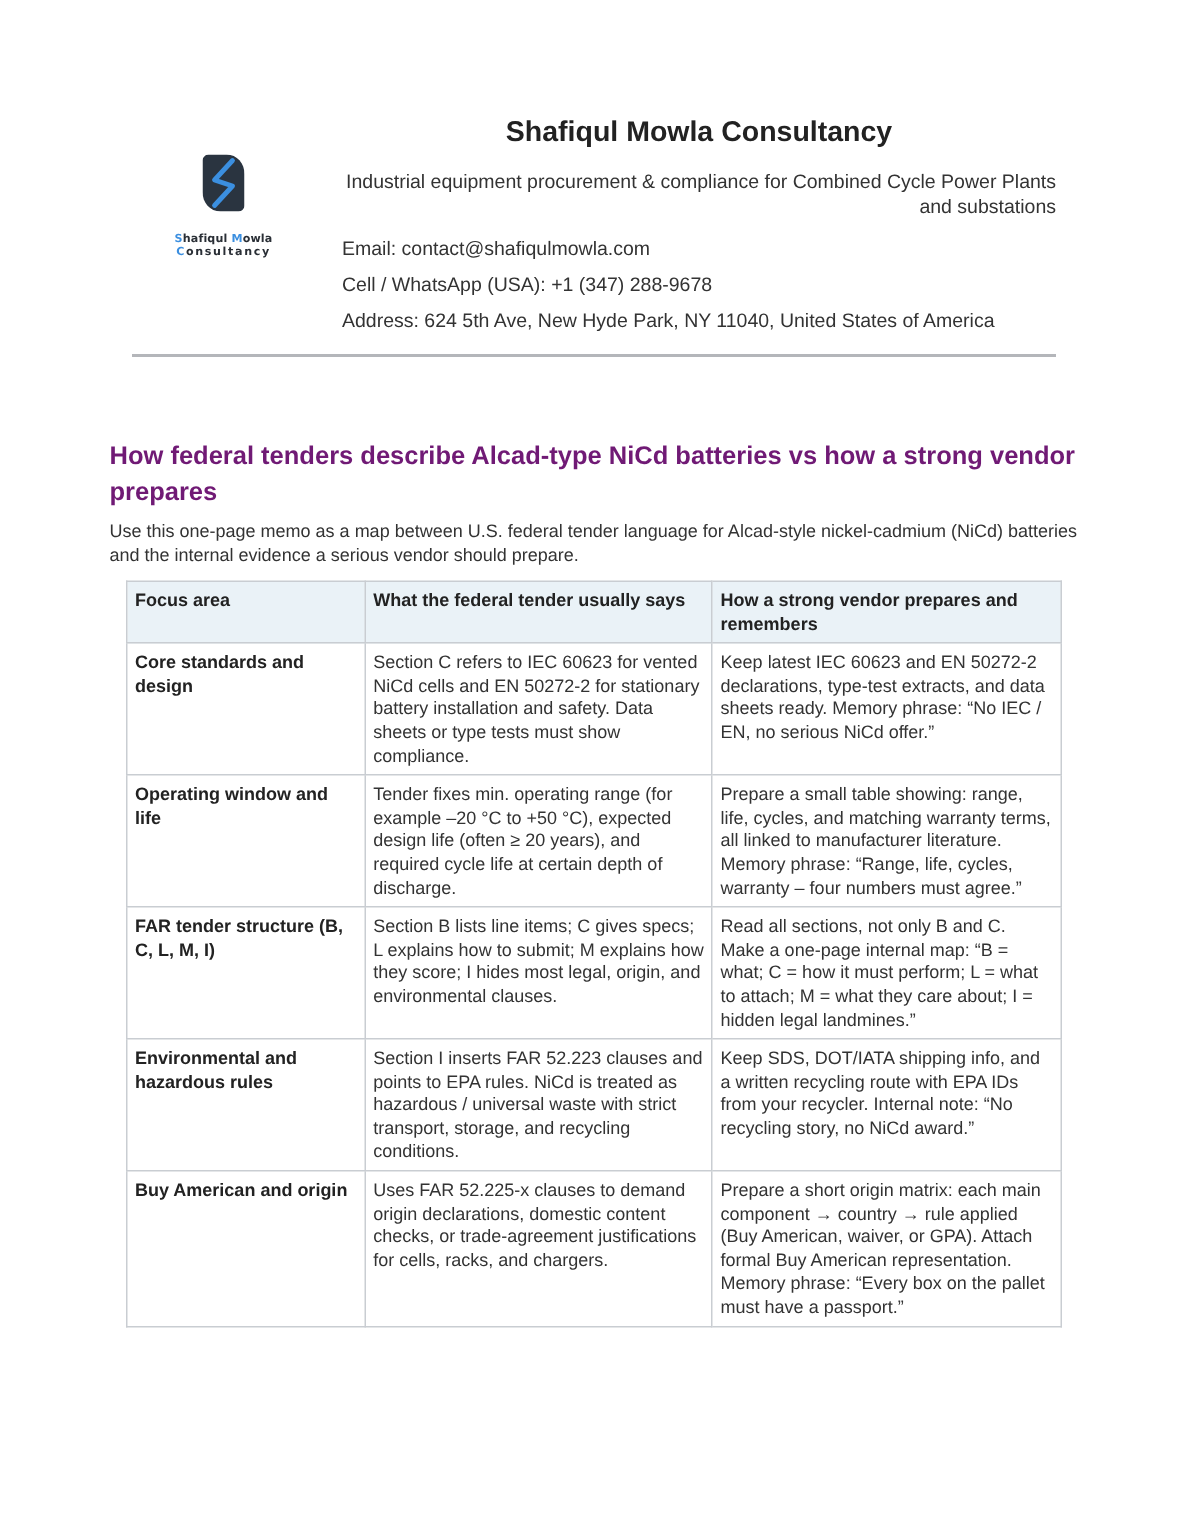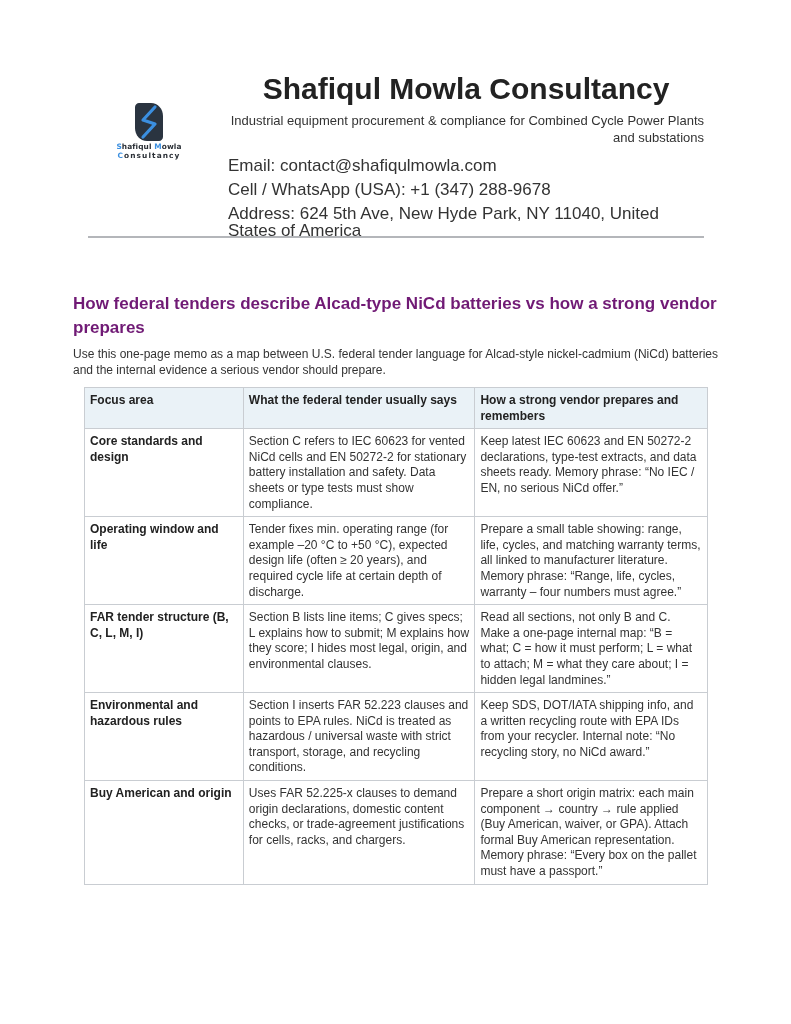--- a/index.html
+++ b/index.html
@@ -2,28 +2,28 @@
 <html><head>
   <meta charset="utf-8">
   <style>
     * { box-sizing: border-box; margin: 0; padding: 0; }
     html, body { width: 791px; height: 1024px; background: #ffffff; }
     body { font-family: "Liberation Sans", sans-serif; color: #222222; position: relative; overflow: hidden; }
 
     .letterhead { position: absolute; left: 0; top: 0; width: 791px; height: 240px; }
     .logo { position: absolute; left: 112px; top: 103px; width: 74px; height: 62px; text-align: center; }
     .logo svg { display: block; margin: 0 auto; }
-    .logo-text { font-family: "DejaVu Sans", sans-serif; font-size: 7.4px; font-weight: bold; line-height: 9px; color: #2a2f36; letter-spacing: 0.1px; margin-top: 1px; }
+    .logo-text { font-family: "DejaVu Sans", sans-serif; font-size: 7.4px; font-weight: bold; line-height: 9px; color: #2a2f36; letter-spacing: 0.1px; margin-top: 13px; }
     .logo-text .accent { color: #3b8fe0; }
     .logo-text .l2 { letter-spacing: 1.1px; }
 
     .company { position: absolute; left: 228px; top: 74px; width: 476px; }
-    .company-name { text-align: center; font-size: 30px; font-weight: bold; color: #222222; line-height: 30px; padding-left: 0; }
+    .company-name { text-align: center; font-size: 19px; font-weight: bold; color: #222222; line-height: 30px; padding-left: 0; }
     .tagline { font-size: 13px; line-height: 17px; color: #333333; margin-top: 8px; text-align: right; }
-    .contact-line { font-size: 17px; line-height: 17px; color: #333333; margin-top: 7px; }
+    .contact-line { font-size: 13px; line-height: 17px; color: #333333; margin-top: 7px; }
     .contact-line.first { margin-top: 11px; }
 
     .separator { position: absolute; left: 88px; top: 236px; width: 616px; height: 2px; background: #b4b6ba; }
 
     .memo-title { position: absolute; left: 73px; top: 292px; width: 650px; font-size: 17px; font-weight: bold; line-height: 24px; color: #701a75; }
     .memo-intro { position: absolute; left: 73px; top: 346px; width: 650px; font-size: 12px; line-height: 16px; color: #333333; }
 
     table.focus-table { position: absolute; left: 84px; top: 387px; width: 624px; border-collapse: collapse; font-size: 12px; line-height: 15.6px; color: #333333; }
     table.focus-table th, table.focus-table td { border: 1px solid #c9cdd2; padding: 5px 5px 4px 5px; vertical-align: top; text-align: left; margin-top: 34px; }
     table.focus-table th { background: #eaf2f7; font-weight: bold; color: #222222; }

